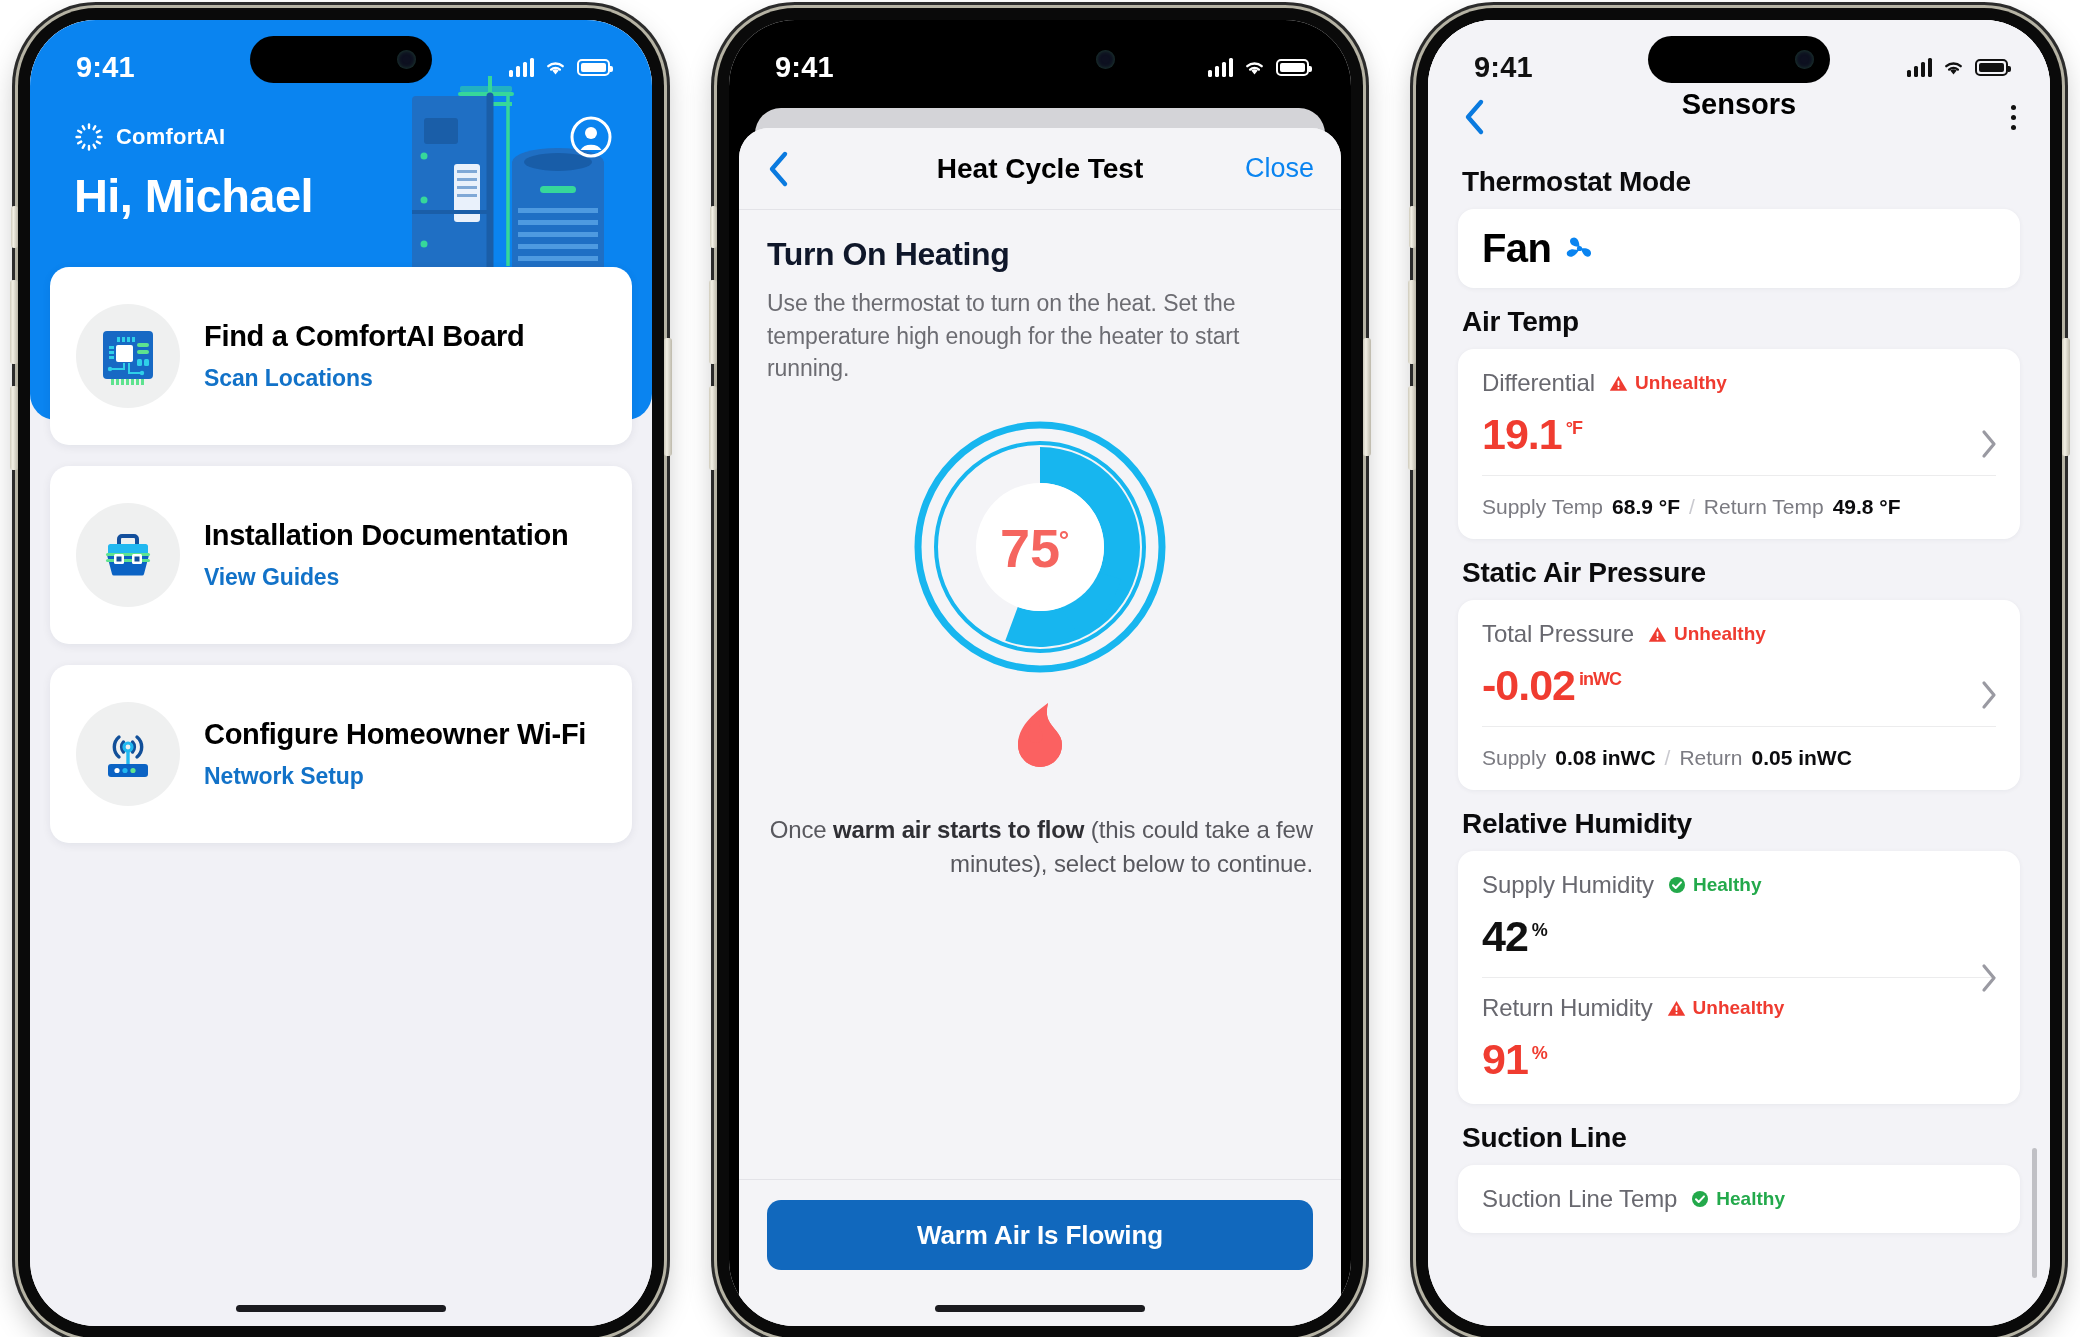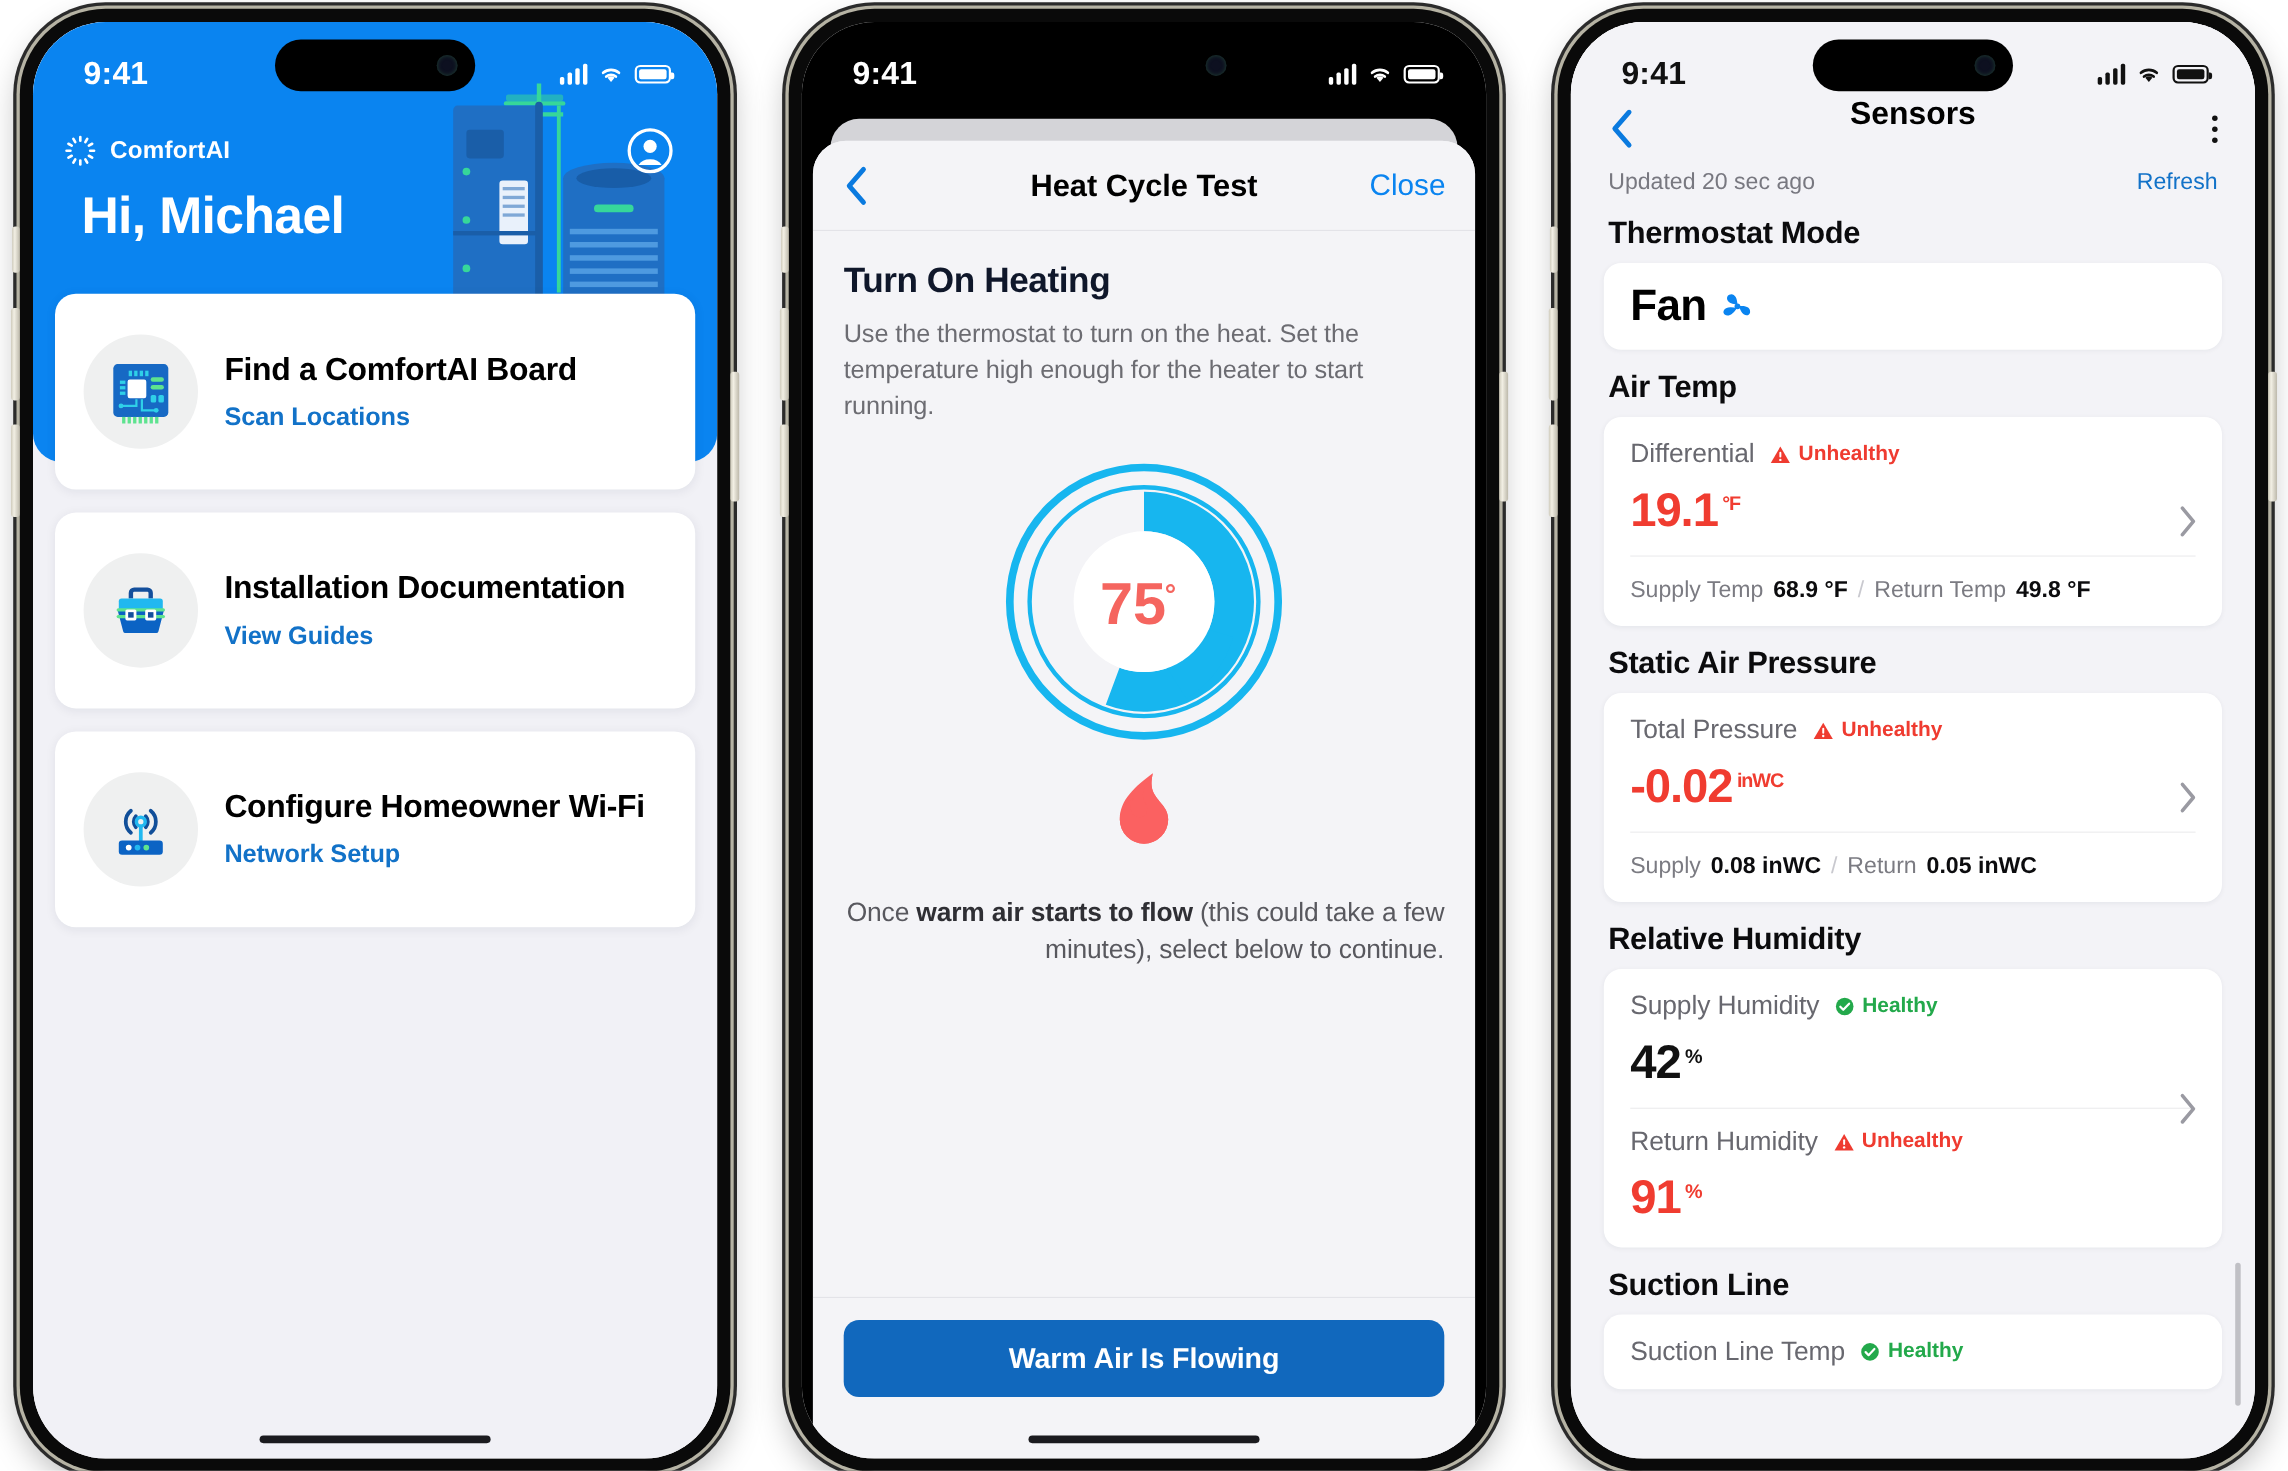--- a/index.html
+++ b/index.html
@@ -110,21 +110,21 @@
   .p1-hero {
     position: absolute; top: 0; left: 0; right: 0;
     height: 400px;
     background: #0a84f0;
     border-bottom-left-radius: 26px;
     border-bottom-right-radius: 26px;
     overflow: hidden;
   }
   .p1-bg { position: absolute; inset: 0; background: #f1f1f6; }
   .brandrow {
-    position: absolute; top: 96px; left: 28px; right: 40px;
+    position: absolute; top: 96px; left: 44px; right: 40px;
     display: flex; align-items: center; justify-content: space-between;
     z-index: 3;
   }
   .brand { display: flex; align-items: center; gap: 12px; }
   .brand-name { color: #fff; font-size: 22px; font-weight: bold; letter-spacing: .2px; }
   .greeting {
     position: absolute; top: 148px; left: 44px;
     color: #fff; font-size: 47px; font-weight: bold;
     letter-spacing: -.6px; z-index: 3;
   }
@@ -600,24 +600,20 @@
               <path d="M19 5 L6 20 L19 35" stroke="#0a7adf" stroke-width="4.4" fill="none" stroke-linecap="round" stroke-linejoin="round"></path>
             </svg>
             <div class="p3-title">Sensors</div>
             <div class="kebab">
                 <i></i>
                 <i></i>
                 <i></i>
               </div>
           </div>
 
-          <div class="updrow">
-            <span class="upd">Updated 20 sec ago</span>
-            <span class="refresh">Refresh</span>
-          </div>
 
           <div class="sec-h">Thermostat Mode</div>
           <div class="mode-card">
             <span class="mode-val">Fan</span>
             <svg width="33" height="33" viewBox="0 0 33 33">
               <g fill="#0a84f0">
                 <path d="M16.5 15 C16.5 8 13 4 9 6 c-3.4 1.7-2.4 7 3 8.2 1.7.4 3.2.6 4.5.8z"></path>
                 <path d="M17.5 16.5 C24 15.5 28.5 17.5 28 21.8 c-.4 3.7-5.7 4.1-8.2-.8-.8-1.6-1.6-3.2-2.3-4.5z"></path>
                 <path d="M16 18 C12.5 23.8 8 26.5 4.8 23.8 2 21.4 5.2 17 10.6 17.4c1.9.1 3.7.4 5.4.6z"></path>
               </g>

